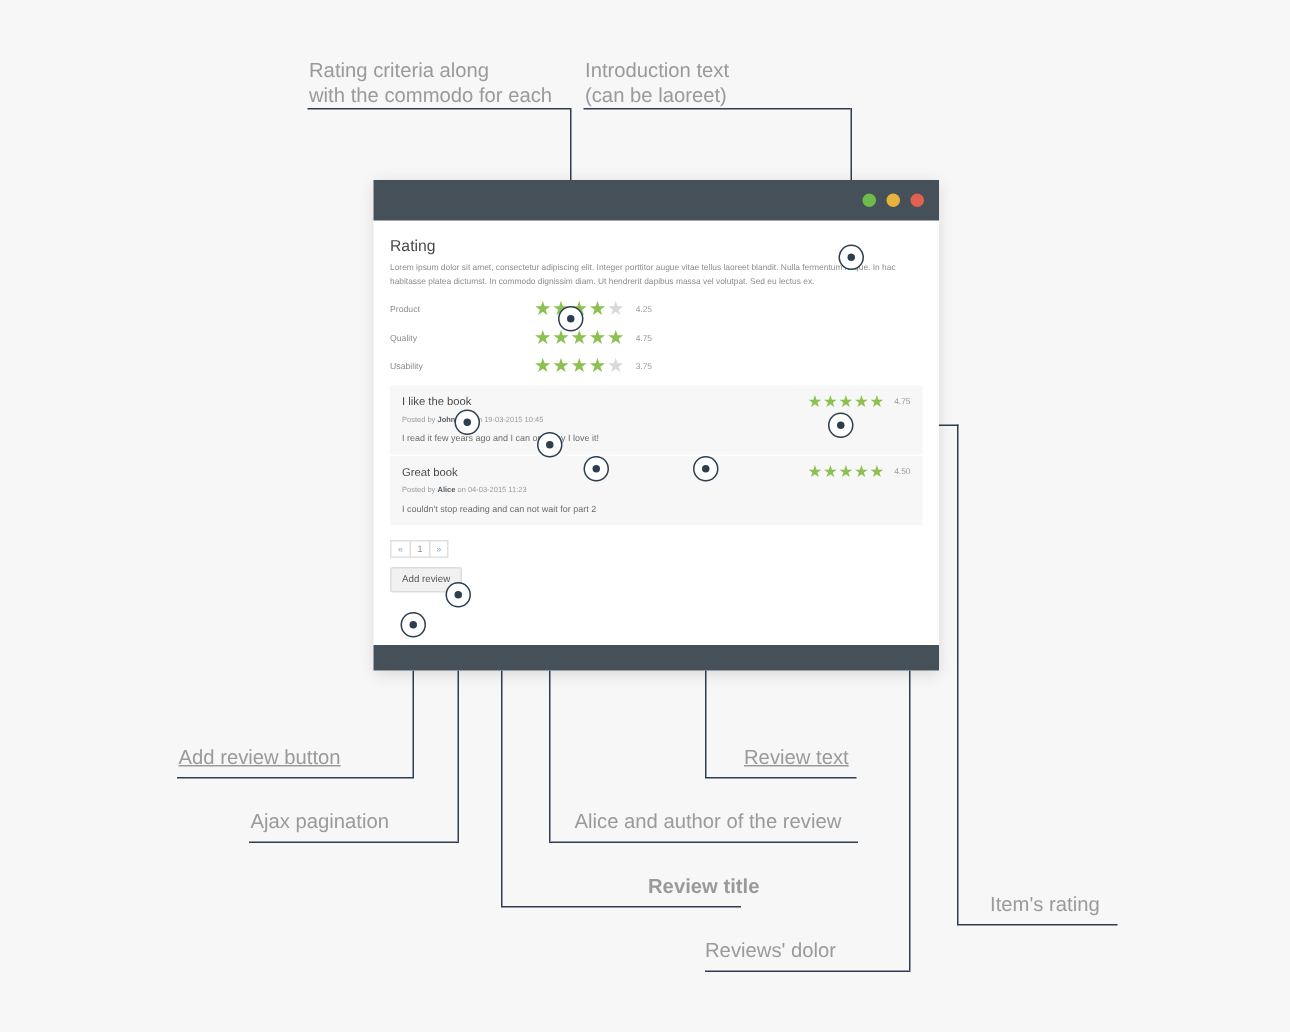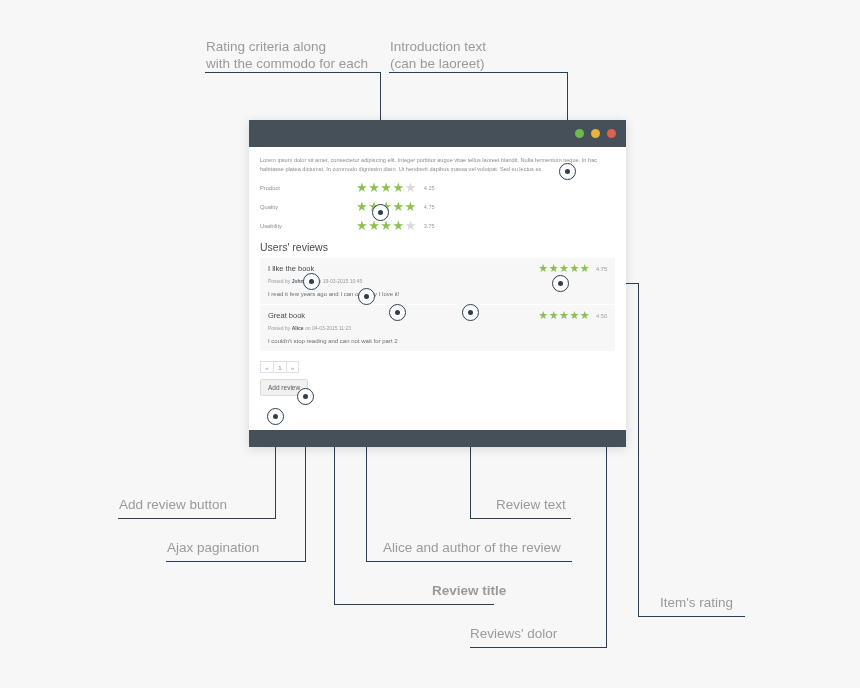--- a/index.html
+++ b/index.html
@@ -237,58 +237,58 @@
 <div class="anno-line vline" style="left:470px; top:312px; height:206px;"></div>
 
 <div class="anno-line hline" style="left:638px; top:616px; width:107px;"></div>
 <div class="anno-line vline" style="left:638px; top:283px; height:333px;"></div>
 <div class="anno-line hline" style="left:560px; top:283px; width:79px;"></div>
 
 <div class="anno-label" style="left:206px; top:38px; width:190px;">Rating criteria along
 with the commodo for each</div>
 <div class="anno-label" style="left:390px; top:38px; width:190px;">Introduction text
 (can be laoreet)</div>
-<div class="anno-label" style="left:119px; top:496px;">Add review button</div>
+<div class="anno-label" style="left:119px; top:496px;text-decoration:underline;">Add review button</div>
 <div class="anno-label" style="left:167px; top:539px;">Ajax pagination</div>
-<div class="anno-label" style="left:496px; top:496px;">Review text</div>
+<div class="anno-label" style="left:496px; top:496px;text-decoration:underline;">Review text</div>
 <div class="anno-label" style="left:383px; top:539px;">Alice and author of the review</div>
 <div class="anno-label" style="left:432px; top:582px;font-weight:bold;">Review title</div>
 <div class="anno-label" style="left:470px; top:625px;">Reviews' dolor</div>
 <div class="anno-label" style="left:660px; top:594px;">Item's rating</div>
 
 <div class="window">
 
   <div class="titlebar">
     <span class="tl-dot" style="background:#6cbb4b;"></span>
     <span class="tl-dot" style="background:#e8b33c;"></span>
     <span class="tl-dot" style="background:#e2604f;"></span>
   </div>
 
   <div class="content">
 
+    <div class="sec-title">Rating</div>
     <div class="intro">Lorem ipsum dolor sit amet, consectetur adipiscing elit. Integer porttitor augue vitae tellus laoreet blandit. Nulla fermentum neque. In hac habitasse platea dictumst. In commodo dignissim diam. Ut hendrerit dapibus massa vel volutpat. Sed eu lectus ex.</div>
 
     
     <div class="crit-row">
       <span class="crit-name">Product</span>
       <span class="stars crit-stars"><span class="st-on">★★★★</span><span class="st-off">★</span></span>
       <span class="crit-val">4.25</span>
     </div>
     <div class="crit-row">
       <span class="crit-name">Quality</span>
       <span class="stars crit-stars"><span class="st-on">★★★★★</span></span>
       <span class="crit-val">4.75</span>
     </div>
     <div class="crit-row">
       <span class="crit-name">Usability</span>
       <span class="stars crit-stars"><span class="st-on">★★★★</span><span class="st-off">★</span></span>
       <span class="crit-val">3.75</span>
     </div>
 
-    <div class="reviews-title">Users' reviews</div>
 
     
     <div class="review">
       <div class="rev-head">
         <span class="rev-title">I like the book</span>
         <span class="rev-rating">
           <span class="stars rev-stars"><span class="st-on">★★★★★</span></span>
           <span class="rev-val">4.75</span>
         </span>
       </div>

